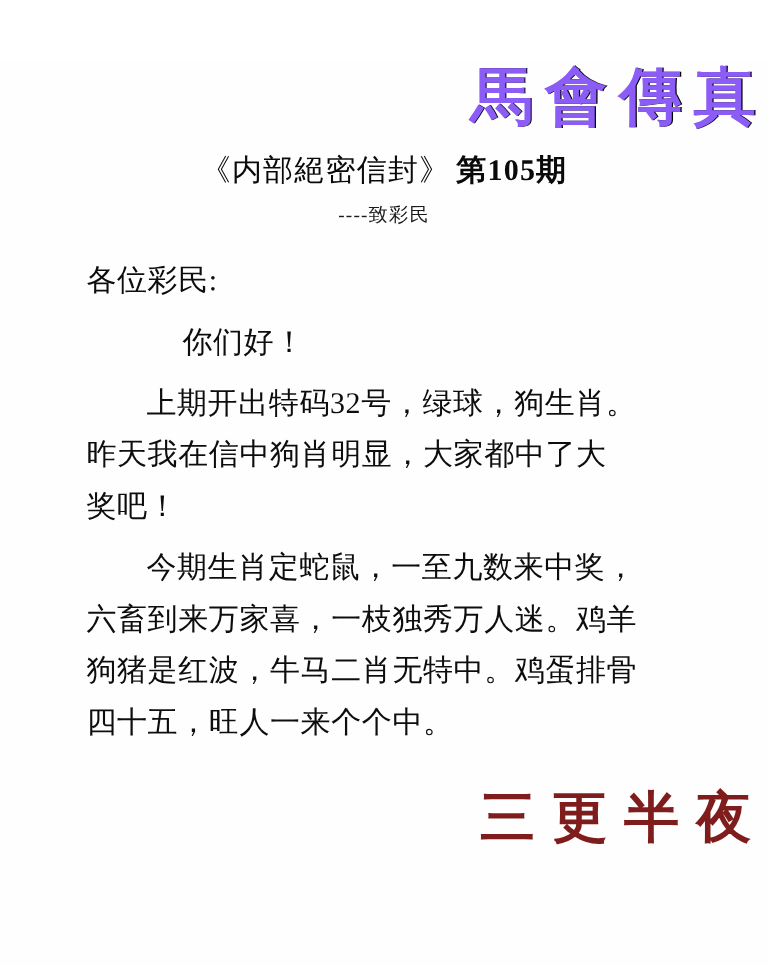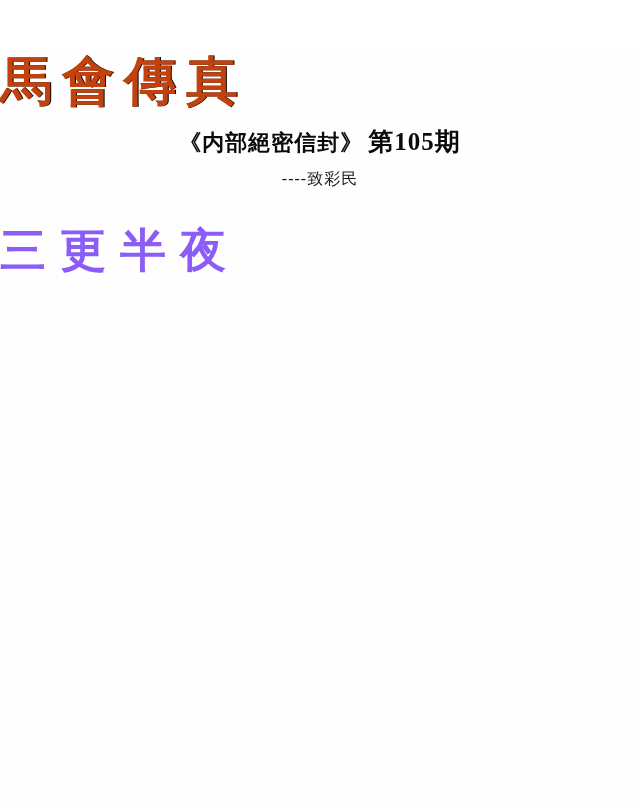--- a/index.html
+++ b/index.html
@@ -19,44 +19,44 @@
     position: relative;
     width: 640px;
     height: 804px;
     box-sizing: border-box;
     padding: 0;
     background: #fefefe;
   }
 
   
   .title {
-    text-align: left;
+    text-align: right;
     font-family: "DejaVu Serif", "Liberation Serif", serif;
     font-size: 52px;
     font-weight: bold;
     letter-spacing: 10px;
-    color: #c2410c;
+    color: #8b5cf6;
     margin-top: 52px;
     line-height: 1.1;
     text-shadow: 1px 0 0 #000;
   }
 
   
   .subtitle-row {
     text-align: center;
     margin-top: 16px;
     font-size: 25px;
     color: #0a0a0a;
     letter-spacing: 1px;
     white-space: nowrap;
   }
   .subtitle-bracket {
     font-family: "DejaVu Serif", serif;
-    font-size: 22px;
-    font-weight: 700;
+    font-size: 25px;
+    font-weight: 400;
   }
   .issue {
     font-size: 25px;
     font-weight: 600;
     margin-left: 5px;
   }
 
   
   .dedication {
     text-align: center;
@@ -74,38 +74,49 @@
     color: #0d0d0d;
     letter-spacing: 0.5px;
   }
   .p-greeting { text-indent: 0; margin-top: 0; }
   .p-hello { text-indent: 3.2em; margin-top: 14px; }
   .p-block { margin-top: 14px; text-indent: 2em; }
   .p-block.no-indent { text-indent: 0; }
 
   
   .slogan {
-    text-align: left;
+    text-align: right;
     margin-top: 30px;
     font-size: 46px;
     font-weight: bold;
     letter-spacing: 14px;
     font-family: "DejaVu Serif", "Liberation Serif", serif;
-    color: #8b5cf6;
+    color: #7f1d1d;
   }
 </style>
 </head>
 <body>
 
 <div class="page">
 
   <div class="title">馬會傳真</div>
 
   <div class="subtitle-row">
     <span class="subtitle-bracket">《内部絕密信封》</span><span class="issue">第105期</span>
   </div>
 
   <div class="dedication">----致彩民</div>
 
+  <div class="body-text">
+    <div class="p-greeting">各位彩民:</div>
+    <div class="p-hello">你们好！</div>
+    <div class="p-block">上期开出特码32号，绿球，狗生肖。</div>
+    <div class="p-block no-indent" style="margin-top:6px">昨天我在信中狗肖明显，大家都中了大</div>
+    <div class="p-block no-indent" style="margin-top:6px">奖吧！</div>
+    <div class="p-block">今期生肖定蛇鼠，一至九数来中奖，</div>
+    <div class="p-block no-indent" style="margin-top:6px">六畜到来万家喜，一枝独秀万人迷。鸡羊</div>
+    <div class="p-block no-indent" style="margin-top:6px">狗猪是红波，牛马二肖无特中。鸡蛋排骨</div>
+    <div class="p-block no-indent" style="margin-top:6px">四十五，旺人一来个个中。</div>
+  </div>
 
   <div class="slogan">三更半夜</div>
 
 </div>
 
 </body></html>

